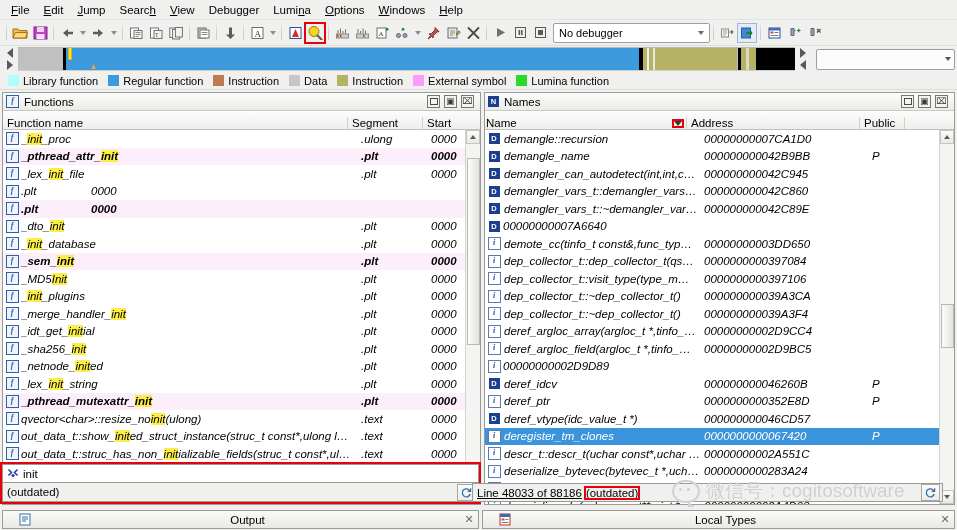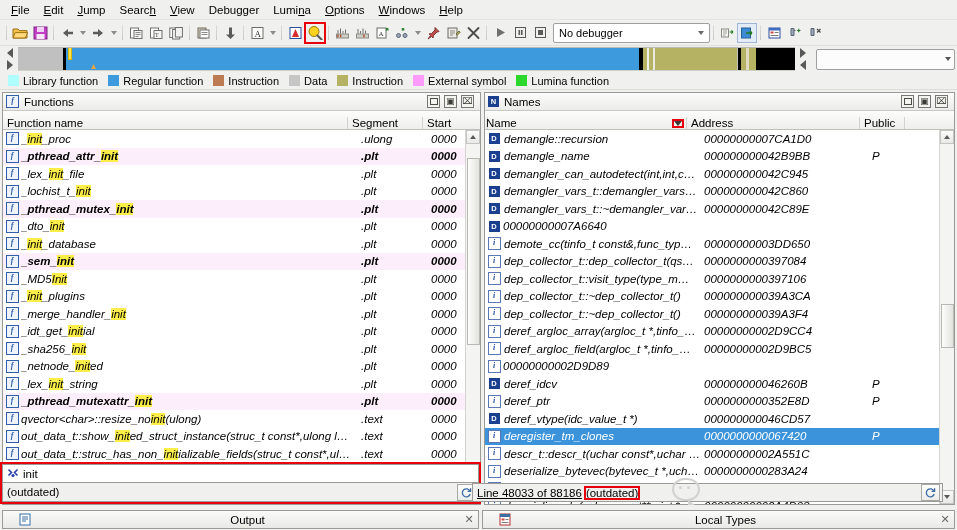--- a/index.html
+++ b/index.html
@@ -528,29 +528,27 @@
                 <span class="fico">f</span>
               </span>
               <span class="c-name">_lex_<mark>init</mark>_file</span>
               <span class="c-seg">.plt</span>
               <span class="c-start">0000</span>
             </div>
             <div class="row">
               <span class="ico">
                 <span class="fico">f</span>
               </span>
-              <span class="c-name">_lochist_t_<mark>init</mark></span>
               <span class="c-seg">.plt</span>
               <span class="c-start">0000</span>
             </div>
             <div class="row alt">
               <span class="ico">
                 <span class="fico">f</span>
               </span>
-              <span class="c-name">_pthread_mutex_<mark>init</mark></span>
               <span class="c-seg">.plt</span>
               <span class="c-start">0000</span>
             </div>
             <div class="row">
               <span class="ico">
                 <span class="fico">f</span>
               </span>
               <span class="c-name">_dto_<mark>init</mark></span>
               <span class="c-seg">.plt</span>
               <span class="c-start">0000</span>
@@ -962,15 +960,16 @@
       <span class="lbl">Local Types</span>
       <span class="x">✕</span>
     </div>
   </div>
 
   <div class="watermark">
     <span class="wmbubble">
         <i class="a"></i>
         <i class="b"></i>
       </span>
+    <span>微信号：cogitosoftware</span>
   </div>
 
 </div>
 
 </body></html>

